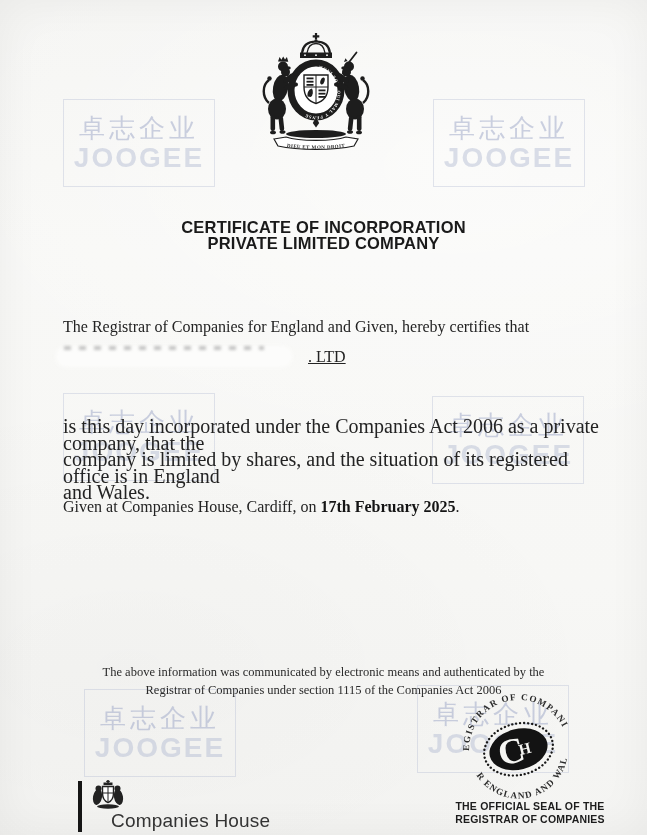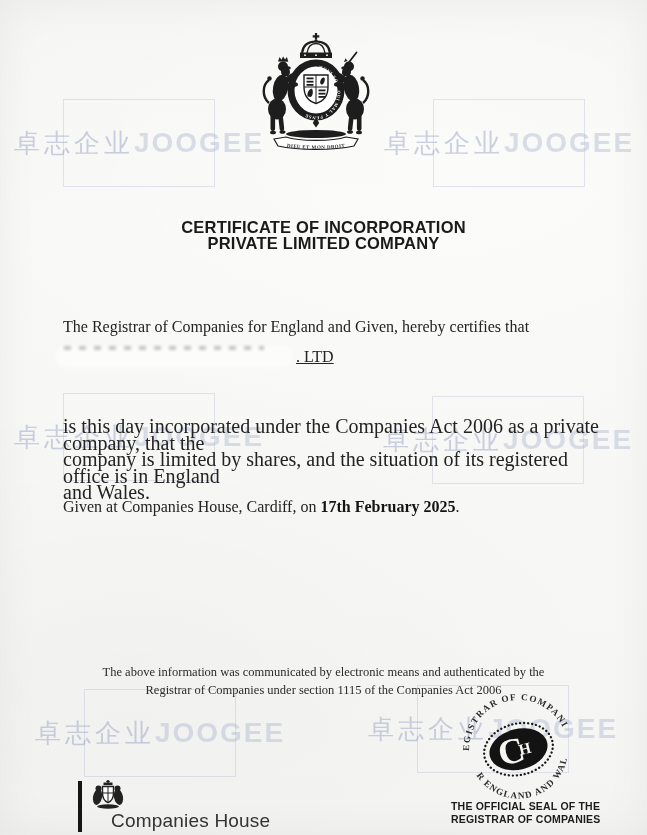--- a/index.html
+++ b/index.html
@@ -10,21 +10,21 @@
       radial-gradient(ellipse 700px 400px at 20% 80%, rgba(0,0,0,0.02), transparent 70%),
       linear-gradient(180deg,#f5f5f3,#f8f8f6 30%,#f7f7f5 70%,#f4f4f2);
     box-shadow: inset 0 0 45px rgba(0,0,0,0.05);
     font-family:"Liberation Serif", serif; color:#232323;
   }
   .abs{position:absolute;}
   
   .watermark{
     position:absolute; width:150px; height:86px; z-index:0;
     border:1px solid rgba(168,176,205,0.32);
-    display:flex; flex-direction:row; align-items:center; justify-content:center;
+    display:flex; flex-direction:column; align-items:center; justify-content:center;
     pointer-events:none;
   }
   .wm-cn{font-family:"DejaVu Sans",sans-serif; font-size:26px; letter-spacing:4px;
     color:rgba(158,167,200,0.52); font-weight:500; line-height:30px; white-space:nowrap;}
   .wm-en{font-family:"Liberation Sans",sans-serif; font-size:28px; letter-spacing:2px;
     color:rgba(176,183,208,0.45); font-weight:600; line-height:30px;}
   
   .arms{left:244px; top:33px; width:145px; height:120px; z-index:1;}
   .title{left:0; top:171px; width:100%; text-align:center; z-index:1;
     font-family:"Liberation Sans",sans-serif; font-weight:bold; font-size:16.5px;
@@ -43,30 +43,30 @@
     filter:blur(1.3px);}
   
   .registrar{left:63px; top:318px; width:540px; font-size:16px; z-index:1;}
   .company-name{left:58px; top:348px; z-index:1; font-size:16px; white-space:nowrap;}
   .redact-name{display:inline-block; position:relative; width:232px; height:17px;
     vertical-align:-3px; border-radius:8px; background:#fcfcfb;
     box-shadow:0 0 5px 2px rgba(253,253,252,0.95);}
   .redact-name::before{content:""; position:absolute; left:6px; top:-2px; height:4px; width:200px;
     background:repeating-linear-gradient(90deg, rgba(150,150,150,0.55) 0 7px, transparent 7px 15px);
     filter:blur(1.6px);}
-  .name-suffix{margin-left:6px;text-decoration:underline;}
+  .name-suffix{margin-left:18px;text-decoration:underline;}
   .para{left:63px; top:418px; width:540px; font-size:20px; line-height:16.5px; z-index:1;}
   .given{left:63px; top:498px; font-size:16px; z-index:1;}
   .given b{color:#141414;}
   
   .footnote{left:0; top:664px; width:100%; text-align:center; font-size:12.5px;
     line-height:17.5px; color:#2a2a2a; z-index:1;}
   
   .seal{left:451px; top:684px; width:135px; height:118px; z-index:2;}
-  .seal-caption{left:451px; top:800px; width:158px; text-align:left; z-index:2;
+  .seal-caption{left:451px; top:800px; width:158px; text-align:center; z-index:2;
     font-family:"Liberation Sans",sans-serif; font-weight:bold; font-size:10.5px;
     line-height:13px; color:#1c1c1c; letter-spacing:0.2px;}
   
   .ch-logo{left:78px; top:780px; width:180px; height:55px; z-index:1;}
   .ch-bar{position:absolute; left:0; top:1px; width:3.5px; height:51px; background:#151515;}
   .ch-crest{position:absolute; left:10px; top:0;}
   .ch-text{position:absolute; left:9px; top:30px; font-family:"Liberation Sans",sans-serif;
     font-size:19px; color:#333; letter-spacing:0.2px; white-space:nowrap;margin-left:24px;}
 </style>
 </head>

